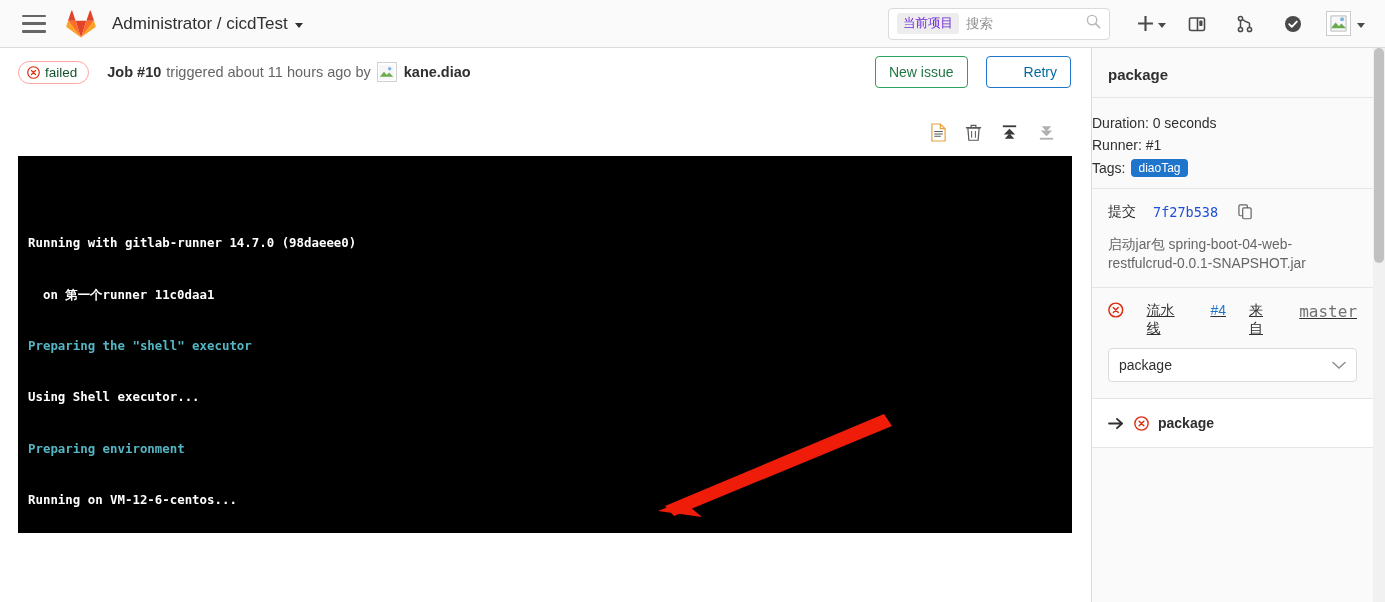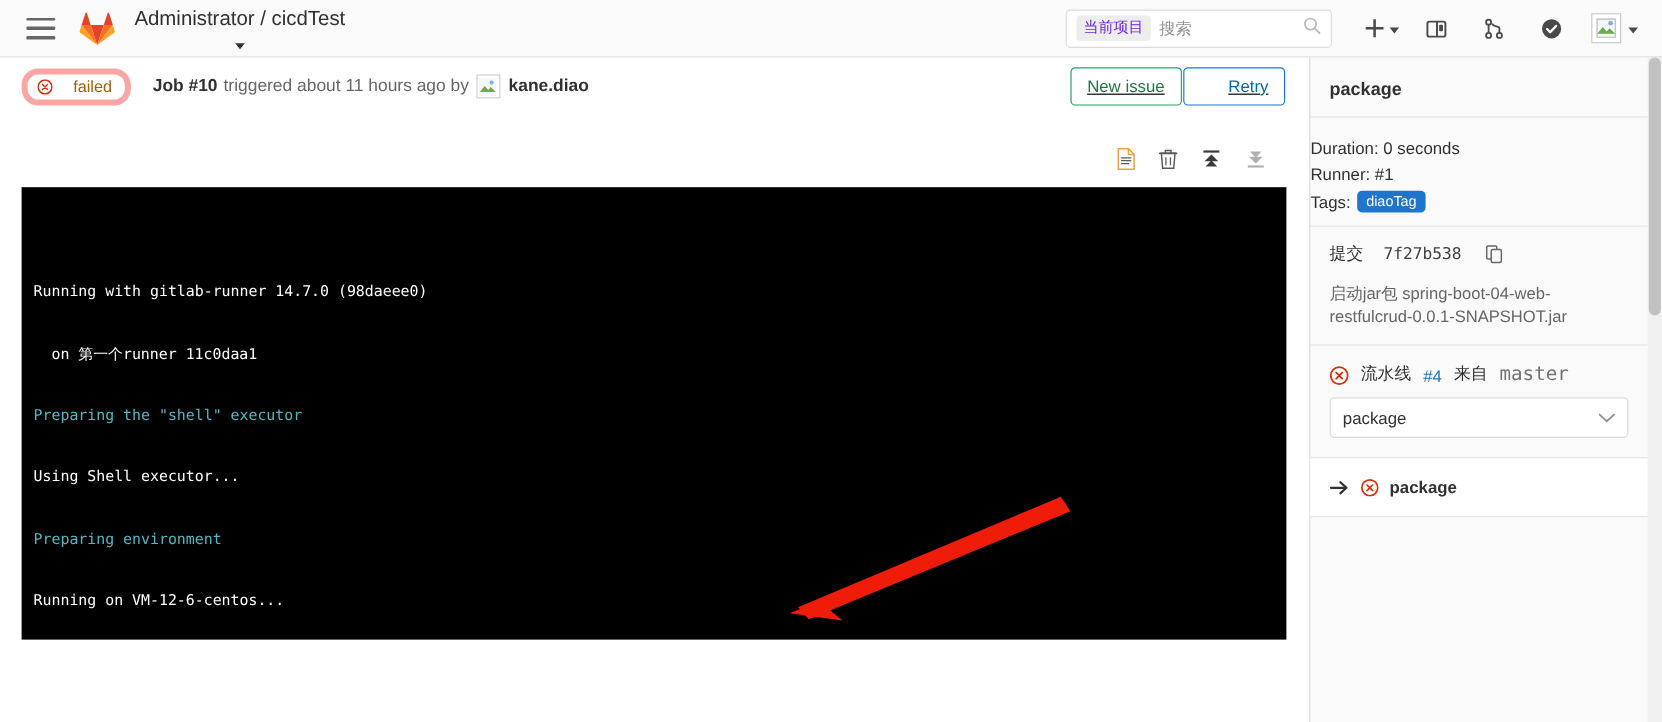--- a/index.html
+++ b/index.html
@@ -20,21 +20,21 @@
   }
   .hamburger {
     width: 24px; height: 18px; margin-left: 22px;
     display: flex; flex-direction: column; justify-content: space-between;
     cursor: pointer;
   }
   .hamburger span { display: block; height: 2.5px; background: #666; border-radius: 1px; }
   .gl-logo { margin-left: 20px; width: 30px; height: 28px; }
   .proj-title {
     margin-left: 16px; font-size: 17px; color: #303030;
-    display: flex; align-items: center; gap: 7px; cursor: pointer; flex-direction: column;
+    display: flex; align-items: center; gap: 7px; cursor: pointer;
   }
   .caret-down {
     width: 0; height: 0; border-left: 4.5px solid transparent;
     border-right: 4.5px solid transparent; border-top: 5.5px solid #303030;
     margin-top: 3px;
   }
   .nav-right {
     margin-left: auto; display: flex; align-items: center;
     gap: 0px; padding-right: 20px;
   }
@@ -63,45 +63,45 @@
 
   
   .job-header {
     position: absolute; top: 48px; left: 0;
     width: 1091px; height: 48px;
     display: flex; align-items: center;
     padding: 0 20px 0 18px;
     background: #fff;
   }
   .badge-failed {
-    border: 5px solid #fca5a5; color: #a16207; border-radius: 14px;
+    border: 1px solid #fca5a5; color: #14532d; border-radius: 14px;
     font-size: 13.5px; padding: 3px 11px 3px 8px;
-    display: flex; align-items: center; gap: 17px; background: #fff;
+    display: flex; align-items: center; gap: 5px; background: #fff;
   }
   .hdr-text { margin-left: 18px; font-size: 14.5px; color: #666; display: flex; align-items: center; }
   .hdr-text b { color: #303030; font-weight: 700; }
   .user-avatar {
     width: 20px; height: 20px; margin: 0 7px 0 6px;
     border: 1px solid #d0d0d0; background: #fff;
     display: inline-flex; align-items: center; justify-content: center;
     vertical-align: middle;
   }
-  .hdr-btns { margin-left: auto; display: flex; gap: 1px; text-decoration: underline; }
+  .hdr-btns { margin-left: auto; display: flex; gap: 18px; }
   .btn {
     height: 32px; padding: 0 13px; border-radius: 4px;
     font-size: 14px; background: #fff; cursor: pointer;
     display: flex; align-items: center;
   }
   .btn-green { border: 1px solid #2da160; color: #217645; }
   .btn-blue  { border: 1px solid #1f75cb; color: #0369a1; padding-left: 37px; }
 
   
   .log-wrap {
     position: absolute; top: 108px; left: 18px;
-    width: 1054px; height: 425px;
+    width: 1054px; height: 425px; font-weight: bold;
   }
   .log-toolbar {
     height: 48px; background: #fff;
     border-bottom: none; display: flex; align-items: center;
     justify-content: flex-end; gap: 18px; padding-right: 16px;
   }
   .tb-icon { cursor: pointer; display: flex; align-items: center; }
   .terminal {
     background: #000; height: 377px; overflow: hidden;
     padding: 10px 12px 10px 10px;
@@ -124,23 +124,23 @@
   .sb-pad { padding: 0 16px; }
   .sb-title { font-size: 15px; font-weight: 700; padding: 18px 0 14px; color: #303030; }
   .sb-div { border-top: 1px solid #e5e5e5; }
   .sb-meta { padding: 14px 0 8px; }
   .sb-meta .row { padding: 3px 0; font-size: 14px; color: #303030; display: flex; align-items: center; }
   .tag-badge {
     background: #1f75cb; color: #fff; font-size: 12px;
     padding: 2px 7px; border-radius: 4px; margin-left: 6px;
   }
   .sb-commit { padding: 14px 0 12px; display: flex; align-items: center; gap: 17px; }
-  .sha { font-family: "DejaVu Sans Mono", monospace; color: #404040; font-size: 13.5px; cursor: pointer; }
+  .sha { font-family: "DejaVu Sans Mono", monospace; color: #1d4ed8; font-size: 13.5px; cursor: pointer; }
   .sb-msg { padding: 2px 0 14px; font-size: 13.8px; color: #666; line-height: 19px; }
-  .sb-pipe { padding: 14px 0 10px; display: flex; align-items: flex-end; gap: 10px; font-size: 14px; }
+  .sb-pipe { padding: 14px 0 10px; display: flex; align-items: flex-start; gap: 23px; font-size: 14px; text-decoration: underline; }
   .lnk { color: #1f75cb; cursor: pointer; }
   .lnk-mono { color: #737373; font-family: "DejaVu Sans Mono", monospace; font-size: 16px; cursor: pointer; }
   .sb-select {
     height: 34px; background: #fff; border: 1px solid #dbdbdb;
     border-radius: 4px; display: flex; align-items: center;
     padding: 0 10px; font-size: 14px; margin-bottom: 16px; cursor: pointer;
   }
   .sel-caret { margin-left: auto; color: #919191; }
   .sb-joblist { border-top: 1px solid #e5e5e5; background: #fff; }
   .sb-job {

